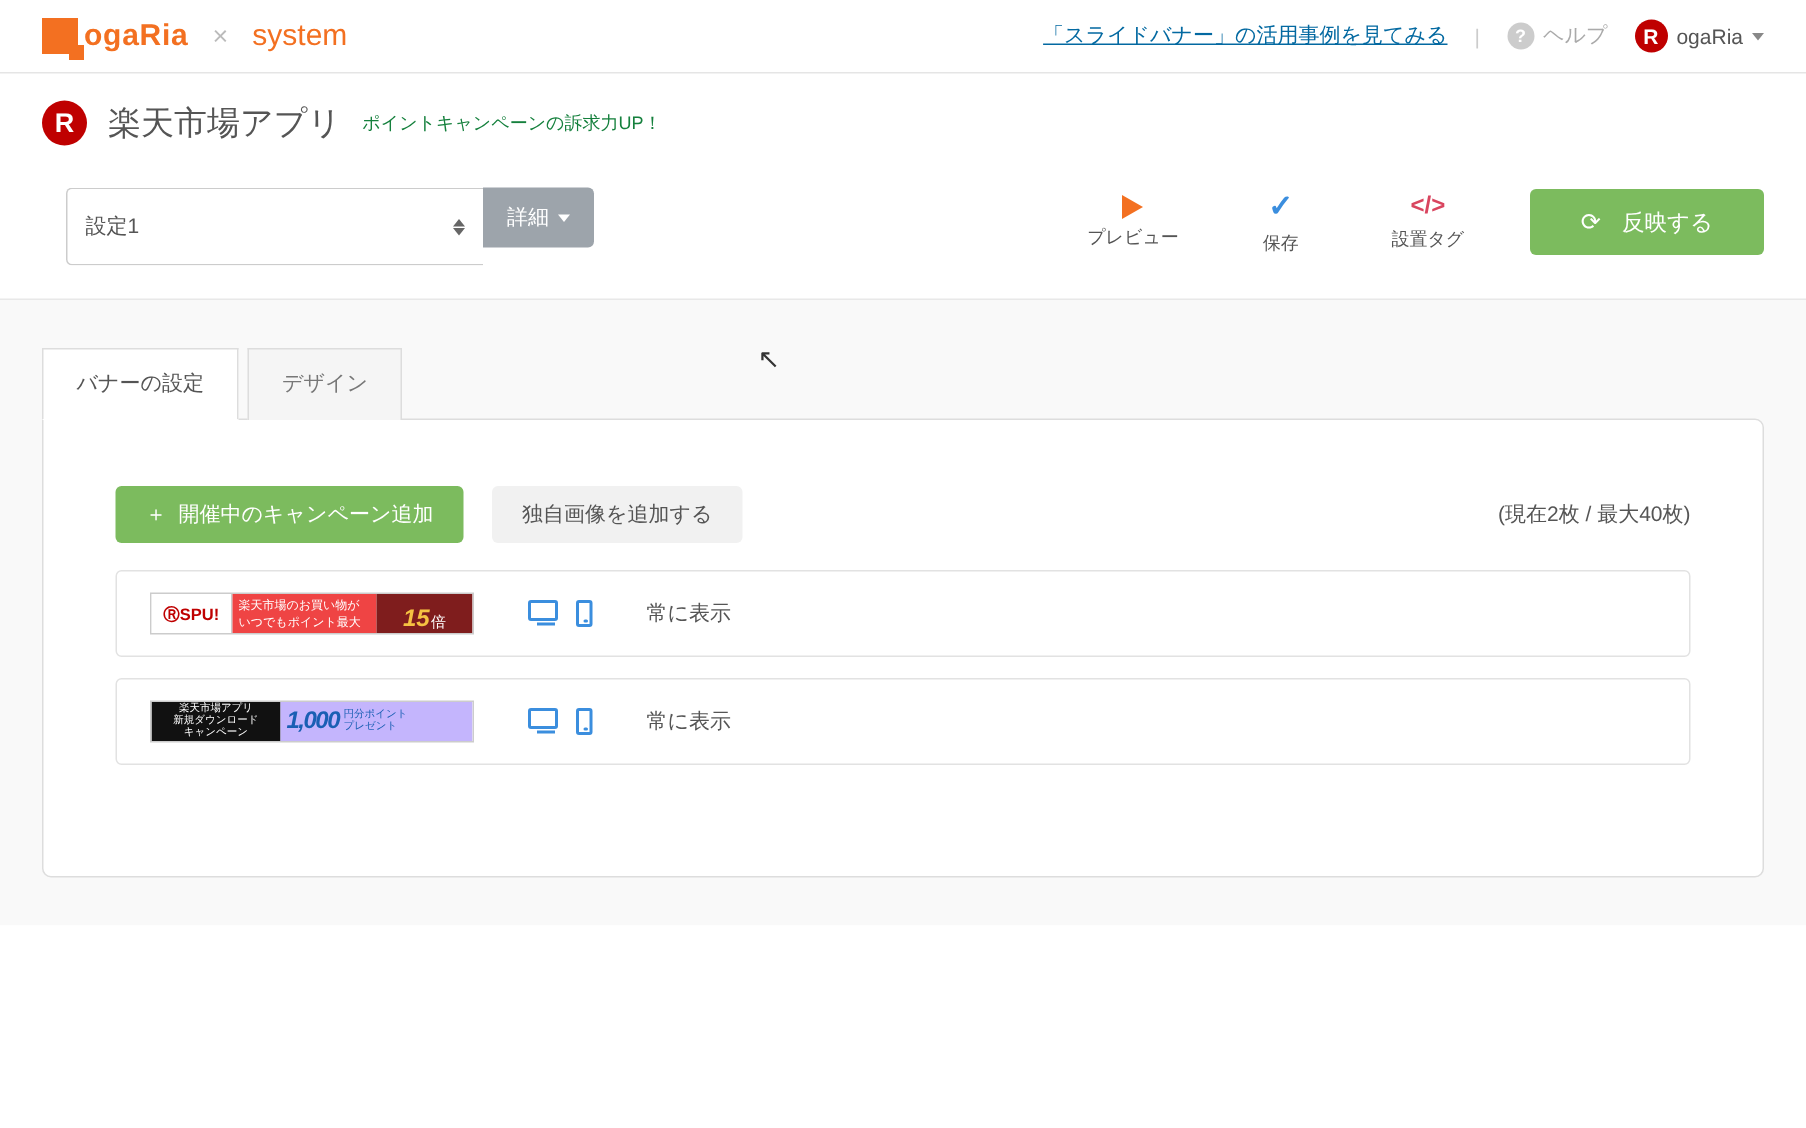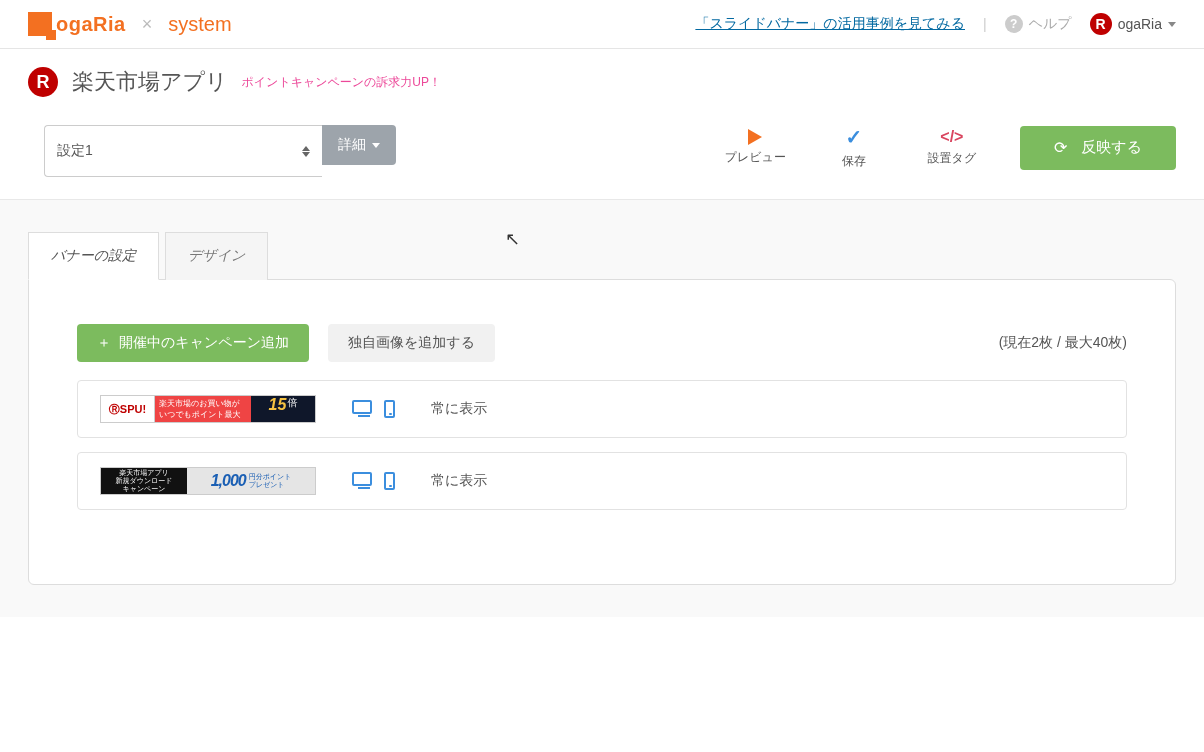--- a/index.html
+++ b/index.html
@@ -20,64 +20,64 @@
 .help-item { display:flex; align-items:center; gap:6px; cursor:pointer; color:#aaa; }
 .help-icon { width:18px; height:18px; border-radius:50%; background:#ccc; display:flex; align-items:center; justify-content:center; color:#fff; font-size:12px; font-weight:bold; }
 .user-menu { display:flex; align-items:center; gap:6px; cursor:pointer; color:#555; }
 .badge-r { width:22px; height:22px; border-radius:50%; background:#bf0000; color:#fff; display:flex; align-items:center; justify-content:center; font-weight:bold; font-size:14px; }
 .caret { width:0; height:0; border-left:4px solid transparent; border-right:4px solid transparent; border-top:5px solid #888; }
 
 
 .title-row { display:flex; align-items:center; gap:14px; padding: 18px 28px 10px; }
 .title-icon { width:30px; height:30px; border-radius:50%; background:#bf0000; color:#fff; display:flex; align-items:center; justify-content:center; font-weight:bold; font-size:18px; }
 .page-title { font-size:22px; color:#555; font-weight: normal; }
-.promo-text { color:#ec4899; font-size:12px; }
+.promo-text { color:#15803d; font-size:12px; }
 
 
 .toolbar { display:flex; align-items:flex-start; justify-content:space-between; padding: 18px 28px 22px 44px; border-bottom:1px solid #e8e8e8; background:#fff; }
 .toolbar-left { display:flex; gap:0; }
 .select-box { width:278px; height:52px; border:1px solid #ccc; border-right:none; border-radius:4px 0 0 4px; display:flex; align-items:center; justify-content:space-between; padding:0 12px; cursor:pointer; color:#555; background:#fff; }
 .updown { display:flex; flex-direction:column; gap:1px; }
 .tri-up { width:0;height:0;border-left:4px solid transparent;border-right:4px solid transparent;border-bottom:5px solid #666; }
 .tri-dn { width:0;height:0;border-left:4px solid transparent;border-right:4px solid transparent;border-top:5px solid #666; }
 .detail-btn { height:40px; padding:0 16px; background:#9da4ab; color:#fff; border:none; border-radius:0 4px 4px 0; display:flex; align-items:center; gap:6px; cursor:pointer; font-size:14px; }
 .toolbar-right { display:flex; align-items:center; gap:38px; }
 .action-item { display:flex; flex-direction:column; align-items:center; gap:4px; cursor:pointer; color:#555; font-size:12px; min-width:60px; }
 .icon-play { width:0;height:0;border-top:8px solid transparent;border-bottom:8px solid transparent;border-left:14px solid #f37021; }
 .icon-check { color:#3b8ede; font-size:20px; font-weight:bold; }
 .icon-code { color:#d9455f; font-size:16px; font-weight:bold; }
 .apply-btn { height:44px; padding:0 34px; background:#7cbb5e; color:#fff; border:none; border-radius:4px; display:flex; align-items:center; gap:14px; cursor:pointer; font-size:15px; }
 .refresh-icon { font-size:16px; }
 
 
 .content-wrap { padding: 32px 28px; background:#f9f9f9; }
-.tabs { display:flex;font-style:italic; }
+.tabs { display:flex; }
 .tab { padding:14px 22px; border:1px solid #ddd; background:#fff; cursor:pointer; color:#555; font-size:14px; border-bottom:none; }
 .tab.active { border-bottom:1px solid #fff; position:relative; z-index:2; }
 .tab.inactive { background:#f5f5f5; color:#777; margin-left:6px; border-bottom:none; cursor:pointer; }
 .tab-panel { border:1px solid #ddd; background:#fff; margin-top:-1px; padding:44px 48px 60px; border-radius:0 6px 6px 6px; }
 
 
 .panel-actions { display:flex; align-items:center; justify-content:space-between; margin-bottom:18px; }
 .panel-actions-left { display:flex; gap:8px; }
 .add-campaign-btn { padding:10px 20px; background:#7cbb5e; color:#fff; border:none; border-radius:4px; cursor:pointer; display:flex; align-items:center; gap:8px; font-size:14px; }
 .add-custom-btn { padding:10px 20px; background:#f1f1f1; color:#555; border:none; border-radius:4px; cursor:pointer; font-size:14px;margin-left:11px; }
 .count-text { color:#555; font-size:14px; }
 
 .banner-row { display:flex; align-items:center; gap:36px; padding:14px 22px; border:1px solid #e2e2e2; border-radius:4px; margin-bottom:14px; background:#fff; }
 .banner-thumb { width:216px; height:28px; border:1px solid #ccc; display:flex; align-items:center; overflow:hidden; }
 .thumb-a { display:flex; align-items:center; height:100%; width:100%; }
 .thumb-a .seg1 { width:54px; height:100%; background:#fff; color:#bf0000; font-weight:bold; font-size:11px; display:flex; align-items:center; justify-content:center; border-right:1px solid #ccc; }
 .thumb-a .seg2 { flex:1; height:100%; background:#ef4444; color:#fff; font-size:8px; display:flex; align-items:center; justify-content:center; padding:0 4px; }
-.thumb-a .seg3 { width:64px; height:100%; background:#0f172a; color:#fff; display:flex; align-items:flex-start; justify-content:center; }
+.thumb-a .seg3 { width:64px; height:100%; background:#7f1d1d; color:#fff; display:flex; align-items:flex-end; justify-content:center; }
 .thumb-a .seg3 .gold { color:#f5c242; font-size:16px; font-weight:bold; font-style:italic; }
 .thumb-a .seg3 .sm { font-size:10px; margin-left:1px; }
 .thumb-b { display:flex; align-items:center; height:100%; width:100%; }
 .thumb-b .seg1 { width:86px; height:100%; background:#111; color:#fff; font-size:7px; display:flex; flex-direction:column; align-items:center; justify-content:center; line-height:1.1; }
-.thumb-b .seg2 { flex:1; height:100%; background:#e5e5e5; display:flex; align-items:center; padding:0 4px;justify-content:center; }
+.thumb-b .seg2 { flex:1; height:100%; background:#c4b5fd; display:flex; align-items:center; padding:0 4px; }
 .thumb-b .blue-num { color:#1a5fb4; font-size:16px; font-weight:bold; font-style:italic; letter-spacing:-1px; }
 .thumb-b .blue-txt { color:#1a5fb4; font-size:7px; margin-left:3px; line-height:1.1; }
 .device-icons { display:flex; gap:12px; color:#3b8ede; }
 .dev-desktop { width:20px; height:14px; border:2px solid #3b8ede; border-radius:2px; position:relative; }
 .dev-desktop::after { content:""; position:absolute; bottom:-5px; left:4px; width:12px; height:2px; background:#3b8ede; }
 .dev-mobile { width:11px; height:18px; border:2px solid #3b8ede; border-radius:2px; position:relative; }
 .dev-mobile::after { content:""; position:absolute; bottom:1px; left:3px; width:3px; height:2px; background:#3b8ede; border-radius:1px; }
 .display-text { color:#555; }
 
 .cursor { position:absolute; left:505px; top:228px; font-size:18px; pointer-events:none; }

